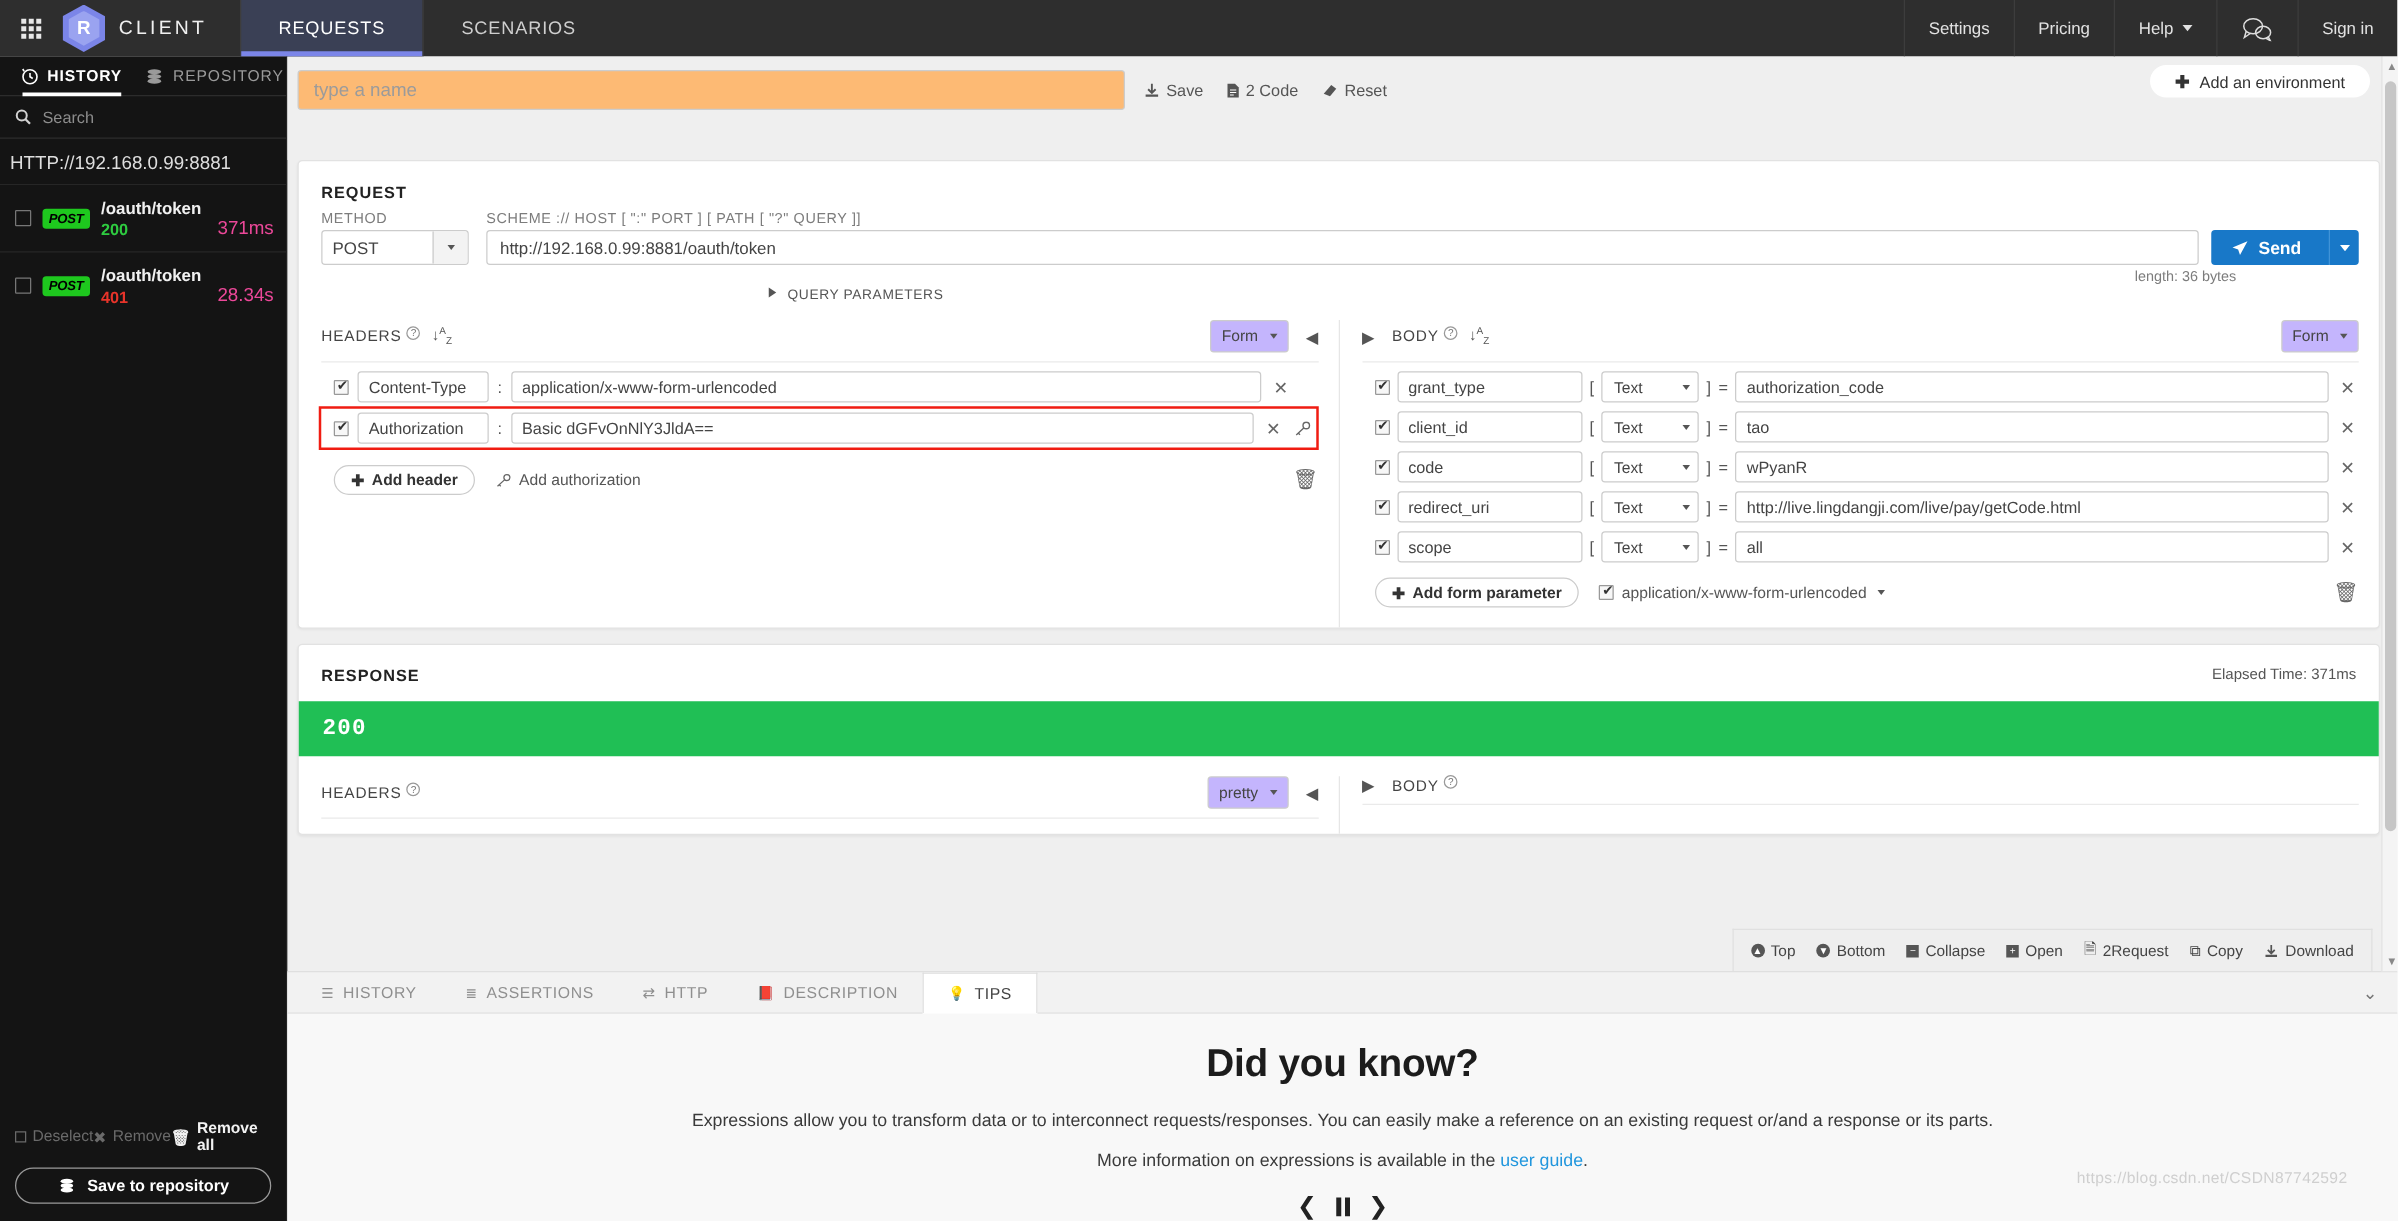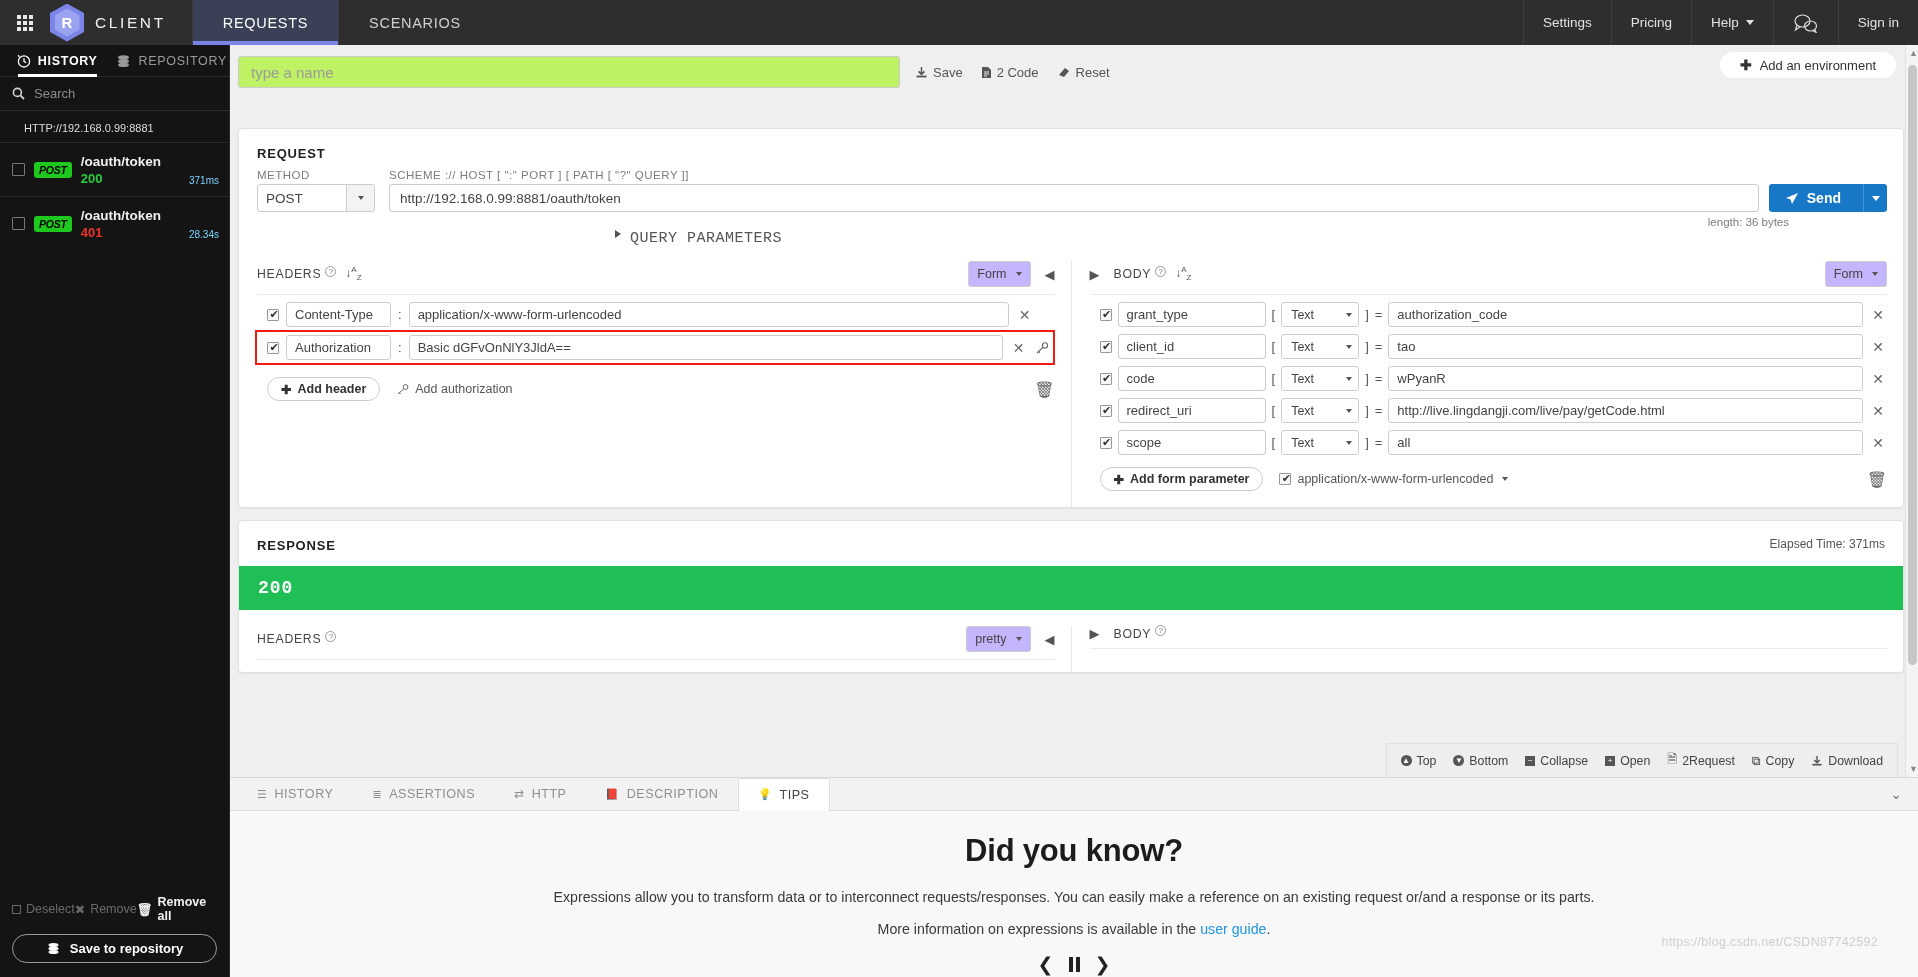--- a/index.html
+++ b/index.html
@@ -65,53 +65,53 @@
     font-size: 12.5px; letter-spacing: 0.7px; color: #9a9a9a; cursor: pointer; position: relative;
   }
   .side-tab.active { color: #fff; font-weight: bold; }
   .side-tab.active::after{
     content:""; position:absolute; left:18px; right:18px; bottom:-1px; height:3px; background:#fff;
   }
   .search-row {
     display:flex; align-items:center; gap:9px; padding: 9px 12px; border-bottom:1px solid #2c2c2c;
     font-size:13px; color:#8d8d8d;
   }
-  .host-row { padding: 11px 12px 8px 24px; font-size:11px; color:#dedede; }
+  .host-row { padding: 11px 12px 8px 8px; font-size:15px; color:#dedede; }
   .hist-list { flex: 1; overflow: hidden; }
   .hist-item {
     display:flex; align-items:center; gap:9px; padding: 10px 10px 10px 12px;
     border-top: 1px solid #262626; cursor: pointer;
   }
   .hist-item .cb {
     width:13px;height:13px;border:1px solid #777; background:#141414; flex:none; border-radius:1px;
   }
   .verb {
     background: #1ec81e; color: #000; font-size: 10.5px; font-weight: bold; font-style: italic;
     padding: 2px 5px; border-radius: 3px; letter-spacing:-0.2px; flex:none;
   }
   .hist-main { flex:1; min-width:0; }
   .hist-path { font-size:13.5px; color:#f0f0f0; font-weight:bold; line-height:1.35; }
   .hist-status { font-size:13px; font-weight:bold; }
   .st-200 { color:#2ecc40; }
   .st-401 { color:#e8342a; }
-  .hist-time { font-size:10px; color:#7dd3fc; align-self:flex-end; }
+  .hist-time { font-size:15px; color:#ec4899; align-self:flex-end; }
   .side-footer { padding: 10px 12px 14px; }
   .sf-row { display:flex; align-items:center; justify-content:space-between; font-size:12.5px; margin-bottom:11px;}
   .sf-btn { display:flex; align-items:center; gap:5px; color:#6a6a6a; cursor:pointer; }
   .sf-btn.enabled { color:#f2f2f2; font-weight:bold; }
   .save-repo {
     border:1px solid #9a9a9a; border-radius: 16px; color:#fff; font-size:13px; font-weight:bold;
     display:flex; align-items:center; justify-content:center; gap:9px; height:29px; cursor:pointer;
   }
 
   
   #main { flex:1; display:flex; flex-direction:column; background:#efefef; min-width:0; position:relative;}
   .top-bar { height: 83px; background:#efefef; display:flex; align-items:flex-start; padding: 11px 14px 0 8px; position:relative;}
   .name-input {
-    width: 662px; height: 32px; border:1px solid #ccc; border-radius:3px; background:#bef264;
+    width: 662px; height: 32px; border:1px solid #ccc; border-radius:3px; background:#fdba74;
     font-size:15px; color:#333; padding: 0 12px; font-family:"Liberation Sans", sans-serif;
   }
   .name-input::placeholder { color:#9b9b9b; }
   .topacts { display:flex; align-items:center; gap: 18px; margin-left: 15px; height:32px; }
   .topact { display:flex; align-items:center; gap:5px; font-size:13px; color:#555; cursor:pointer;}
   .env-btn {
     position:absolute; right: 22px; top: 7px; background:#fff; border-radius:17px;
     height:26px; display:flex; align-items:center; gap:8px; padding: 0 20px;
     font-size:13px; color:#333; cursor:pointer;
   }
@@ -139,21 +139,21 @@
     font-size:13.5px; color:#444; padding:0 10px; font-family:"Liberation Sans", sans-serif; min-width:0;
   }
   .send-btn {
     height:28px; background:#1878c8; color:#fff; border-radius:3px; display:flex; align-items:flex-start;
     font-size:14px; font-weight:bold; cursor:pointer; overflow:hidden; flex:none;
   }
   .send-btn .main { padding: 0 22px 0 16px; display:flex; align-items:center; gap:8px; height:100%;}
   .send-btn .split { width:24px; height:100%; border-left:1px solid #3f93d8; display:flex; align-items:center; justify-content:center;}
   .caret-w { width:0;height:0;border-left:4px solid transparent;border-right:4px solid transparent;border-top:5px solid #fff;}
   .len-note { text-align:right; font-size:11.5px; color:#7c7c7c; padding: 4px 114px 0 0; }
-  .qp-row { padding: 2px 0 0 376px; display:flex; gap:9px; font-size:15px; letter-spacing:0.5px; color:#555; cursor:pointer;font-family:Liberation Mono, monospace;}
+  .qp-row { padding: 2px 0 0 376px; display:flex; gap:9px; font-size:11px; letter-spacing:0.5px; color:#555; cursor:pointer;}
   .tri-r { width:0;height:0;border-top:4.5px solid transparent;border-bottom:4.5px solid transparent;border-left:6px solid #555;}
 
   .panes { display:flex; padding: 14px 0 0 0; }
   .pane { flex:1; min-width:0; padding: 0 16px 0 18px; }
   .pane.left { border-right:1px solid #e6e6e6; }
   .pane-head { display:flex; align-items:center; padding-bottom:7px; border-bottom:1px solid #eaeaea; }
   .pane-head .ttl { font-size:12.3px; letter-spacing:0.7px; color:#444; }
   .qmark {
     width:11px;height:11px;border:1px solid #999;border-radius:50%;font-size:8px;color:#777;
     display:inline-flex;align-items:center;justify-content:center; margin-left:4px; vertical-align:top; position:relative; top:-3px;

